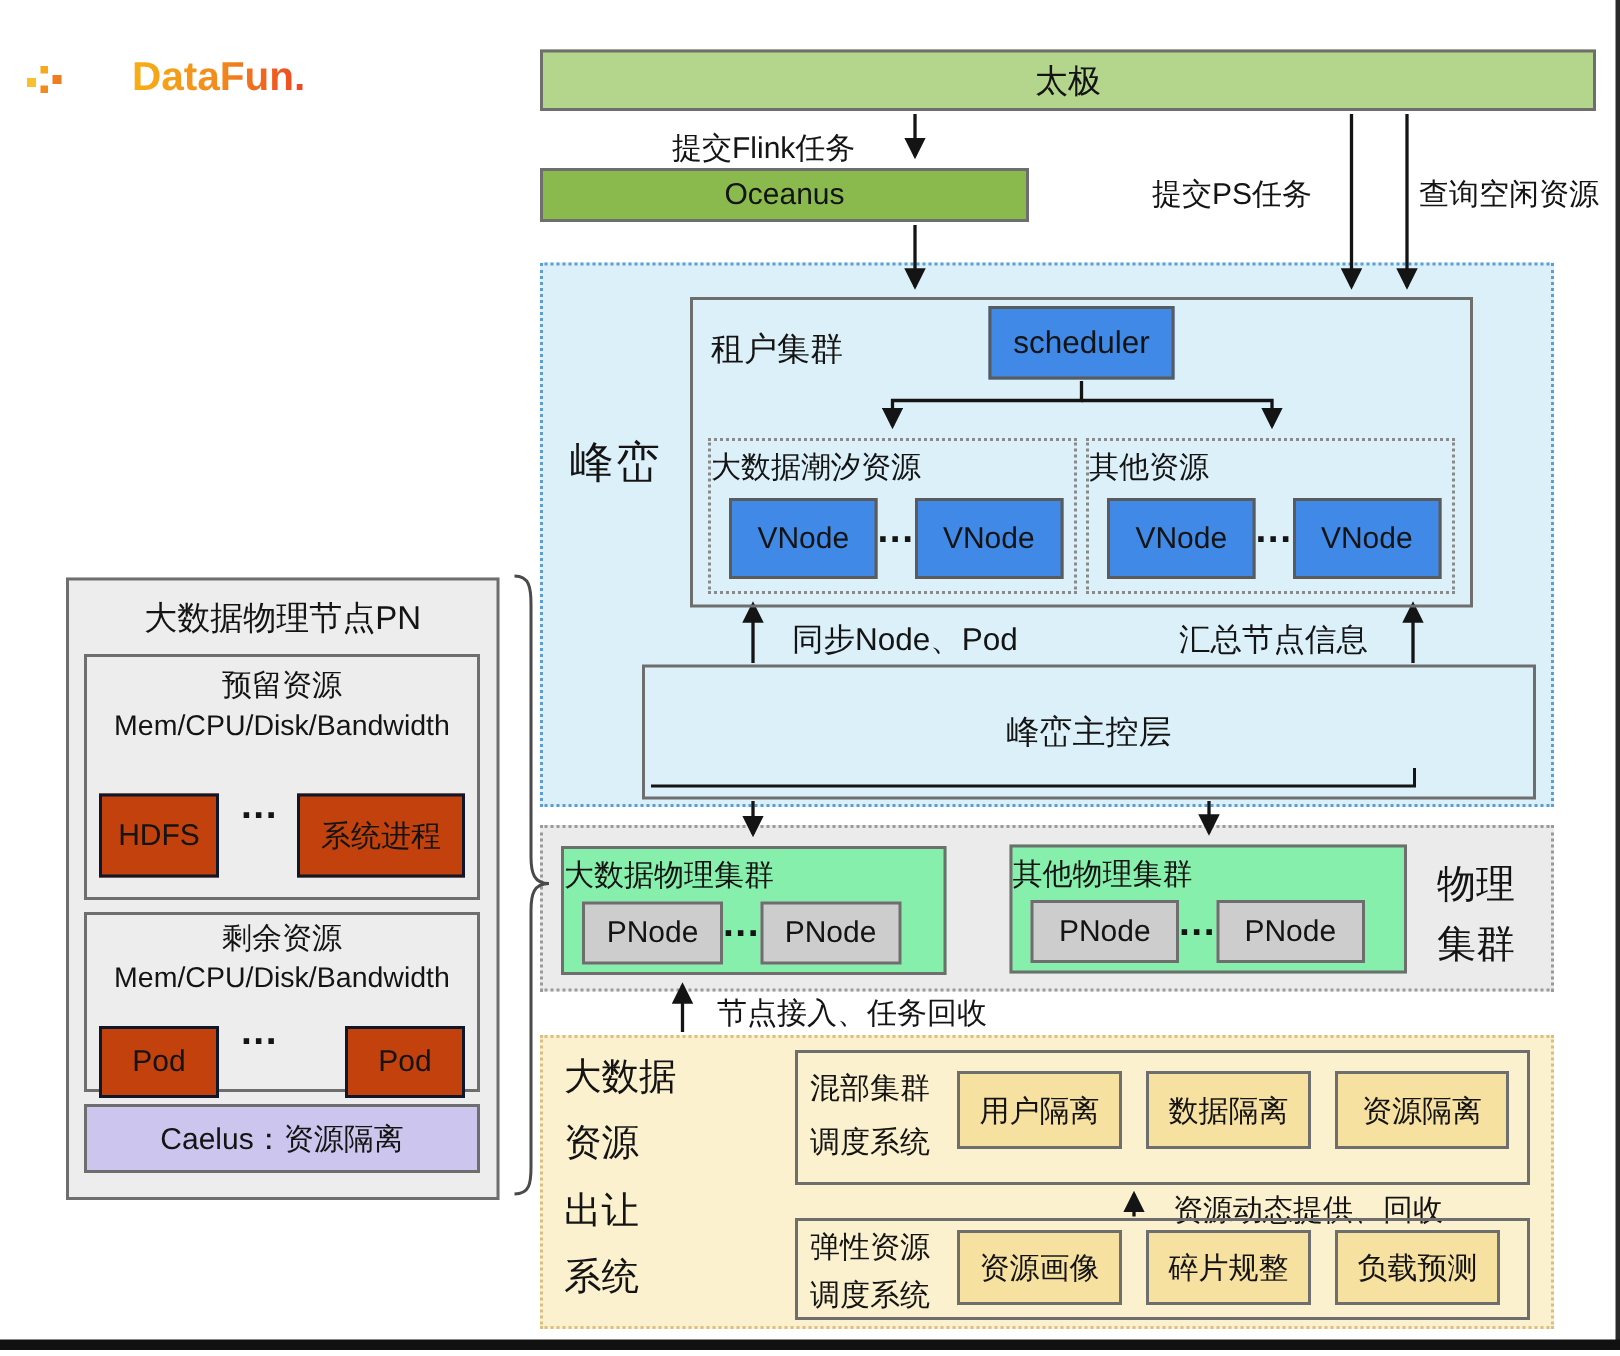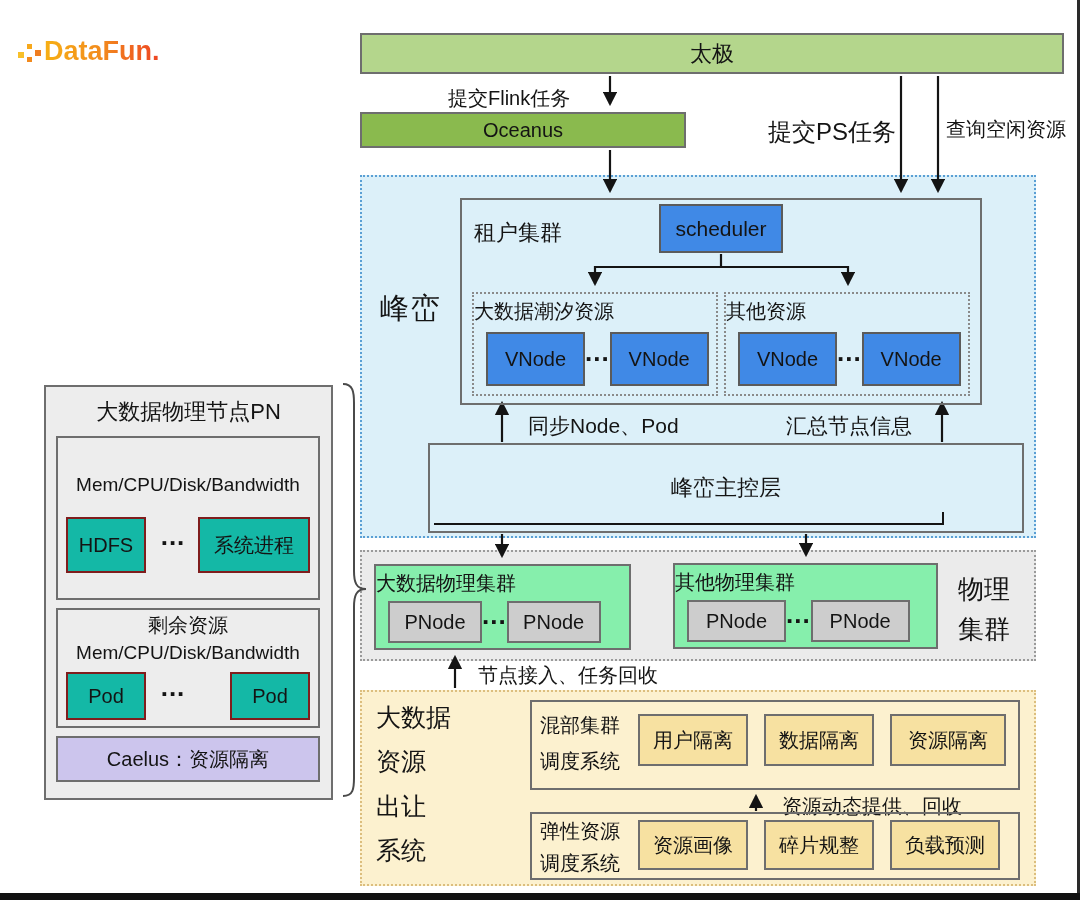--- a/index.html
+++ b/index.html
@@ -10,37 +10,37 @@
   .cntr{display:flex;align-items:center;justify-content:center;text-align:center;}
   .lbl{white-space:nowrap;}
   
   .sec-blue{background:#dcf0f9;border:2px dotted #5a9fd4;}
   .sec-gray{background:#ebebeb;border:2px dotted #9a9a9a;}
   .sec-yellow{background:#fcf1cf;border:2px dotted #dcbe7e;}
   
   .green-light{background:#b4d68c;}
   .green-dark{background:#8aba4e;}
   .blue-node{background:#4089e6;border:2px solid #5b5b5b;}
-  .purple-node{background:#14b8a6;border:2px solid #7f1d1d;}
+  .purple-node{background:#c2410c;border:2px solid #0f172a;margin-top:12px;}
   .purple-light{background:#ccc5ed;}
   .gray-inner{background:#86efac;}
   .pnode{background:#cdcdcd;border:2px solid #6e6e6e;}
   .chip{background:#f7e1a1;border:2px solid #6e6e6e;text-align:center;}
   .dotted-res{border:2px dotted #8a8a8a;}
   
   .group{display:flex;flex-direction:column;align-items:flex-start;}
   .group .gtitle{text-align:center;font-size:20px;padding-top:4px;}
   .group .grow{display:flex;align-items:center;justify-content:space-between;padding:0 12px;margin-top:7px;}
   .dots{font-weight:700;font-size:26px;letter-spacing:1px;transform:translateY(-7px);}
   svg.overlay{position:absolute;left:0;top:0;z-index:2;}
   .z1{z-index:1}.z3{z-index:3}.z4{z-index:4}
   
   .logo-text{font-weight:700;font-size:27px;font-style:normal;
     background:linear-gradient(90deg,#f7b015,#f28a1d,#ee4423);
-    -webkit-background-clip:text;background-clip:text;color:transparent;}
+    -webkit-background-clip:text;background-clip:text;color:transparent;margin-left:44px;}
   .logo-sq{position:absolute;}
 </style>
 </head>
 <body>
 
 <div id="canvas">
 
   <div class="abs z3" style="left:16px;top:34px;width:170px;height:44px;">
     <span class="logo-sq" style="left:2px;top:18px;width:6px;height:6px;background:#f8c02a;"></span>
     <span class="logo-sq" style="left:11px;top:10px;width:5px;height:5px;background:#f7a81b;"></span>
@@ -78,21 +78,21 @@
     </g>
   </svg>
 
   <div class="abs z3 box green-light cntr" style="left:360px;top:33px;width:704px;height:41px;font-size:22px;">
     <span>太极</span>
   </div>
   <div class="abs z3 lbl" style="left:448px;top:85px;font-size:20px;">提交Flink任务</div>
   <div class="abs z3 box green-dark cntr" style="left:360px;top:112px;width:326px;height:36px;font-size:20px;">
     <span>Oceanus</span>
   </div>
-  <div class="abs z3 lbl" style="left:768px;top:116px;font-size:24px;">提交PS任务</div>
+  <div class="abs z3 lbl" style="left:768px;top:116px;font-size:20px;">提交PS任务</div>
   <div class="abs z3 lbl" style="left:946px;top:116px;font-size:20px;">查询空闲资源</div>
 
   <div class="abs z3 lbl" style="left:380px;top:289px;font-size:29px;letter-spacing:2px;">峰峦</div>
 
   <div class="abs z3 box" style="left:460px;top:198px;width:522px;height:207px;"></div>
   <div class="abs z3 lbl" style="left:474px;top:218px;font-size:22px;">租户集群</div>
 
   <div class="abs z3 blue-node cntr" style="left:659px;top:204px;width:124px;height:49px;font-size:21px;">
     <span>scheduler</span>
   </div>
@@ -159,20 +159,23 @@
   <div class="abs z3 lbl" style="left:958px;top:572px;font-size:26px;">物理</div>
   <div class="abs z3 lbl" style="left:958px;top:612px;font-size:26px;">集群</div>
 
   <div class="abs z3 lbl" style="left:478px;top:662px;font-size:20px;">节点接入、任务回收</div>
 
   <div class="abs z3 cntr" style="left:44px;top:398px;width:289px;height:28px;font-size:22px;">
     <span>大数据物理节点PN</span>
   </div>
 
   <div class="abs z3 box" style="left:56px;top:436px;width:264px;height:164px;"></div>
+  <div class="abs z3 cntr" style="left:56px;top:443px;width:264px;height:26px;font-size:20px;">
+    <span>预留资源</span>
+  </div>
   <div class="abs z3 cntr" style="left:56px;top:472px;width:264px;height:26px;font-size:19px;">
     <span>Mem/CPU/Disk/Bandwidth</span>
   </div>
   <div class="abs z3 purple-node cntr" style="left:66px;top:517px;width:80px;height:56px;font-size:20px;">
     <span>HDFS</span>
   </div>
   <div class="abs z3 cntr" style="left:150px;top:528px;width:46px;height:30px;">
     <span class="dots">...</span>
   </div>
   <div class="abs z3 purple-node cntr" style="left:198px;top:517px;width:112px;height:56px;font-size:20px;">

